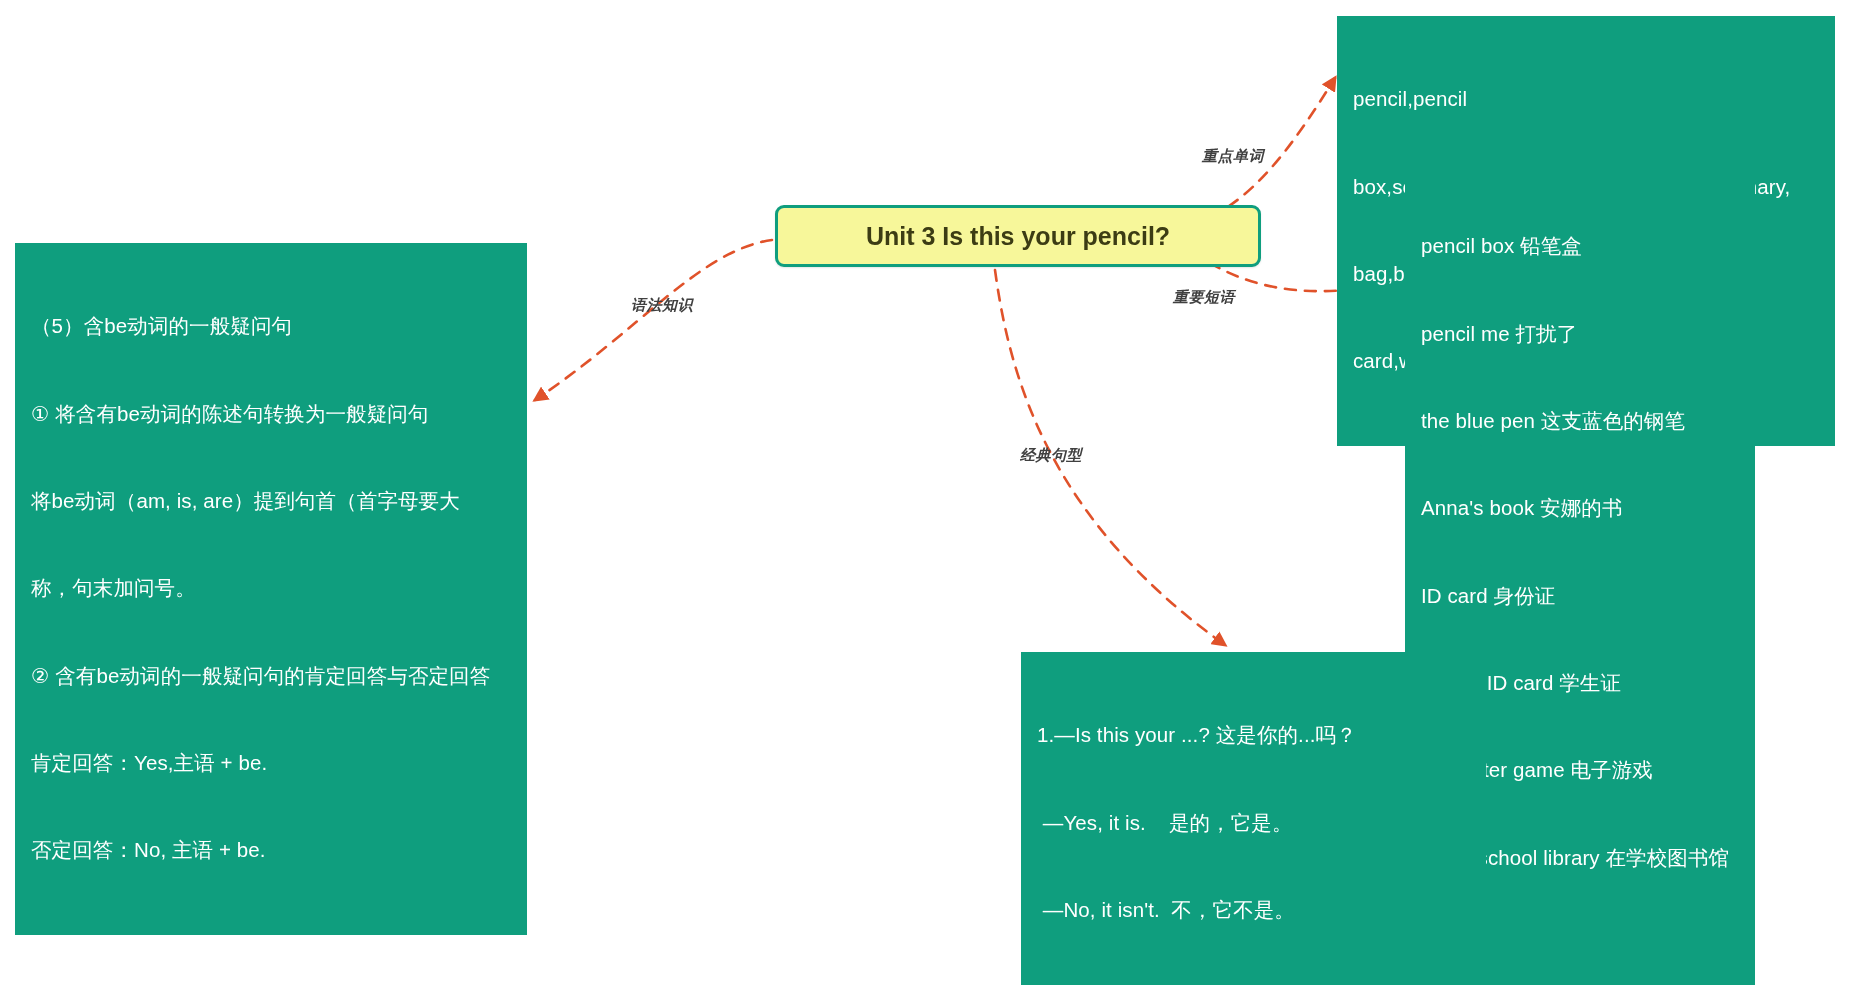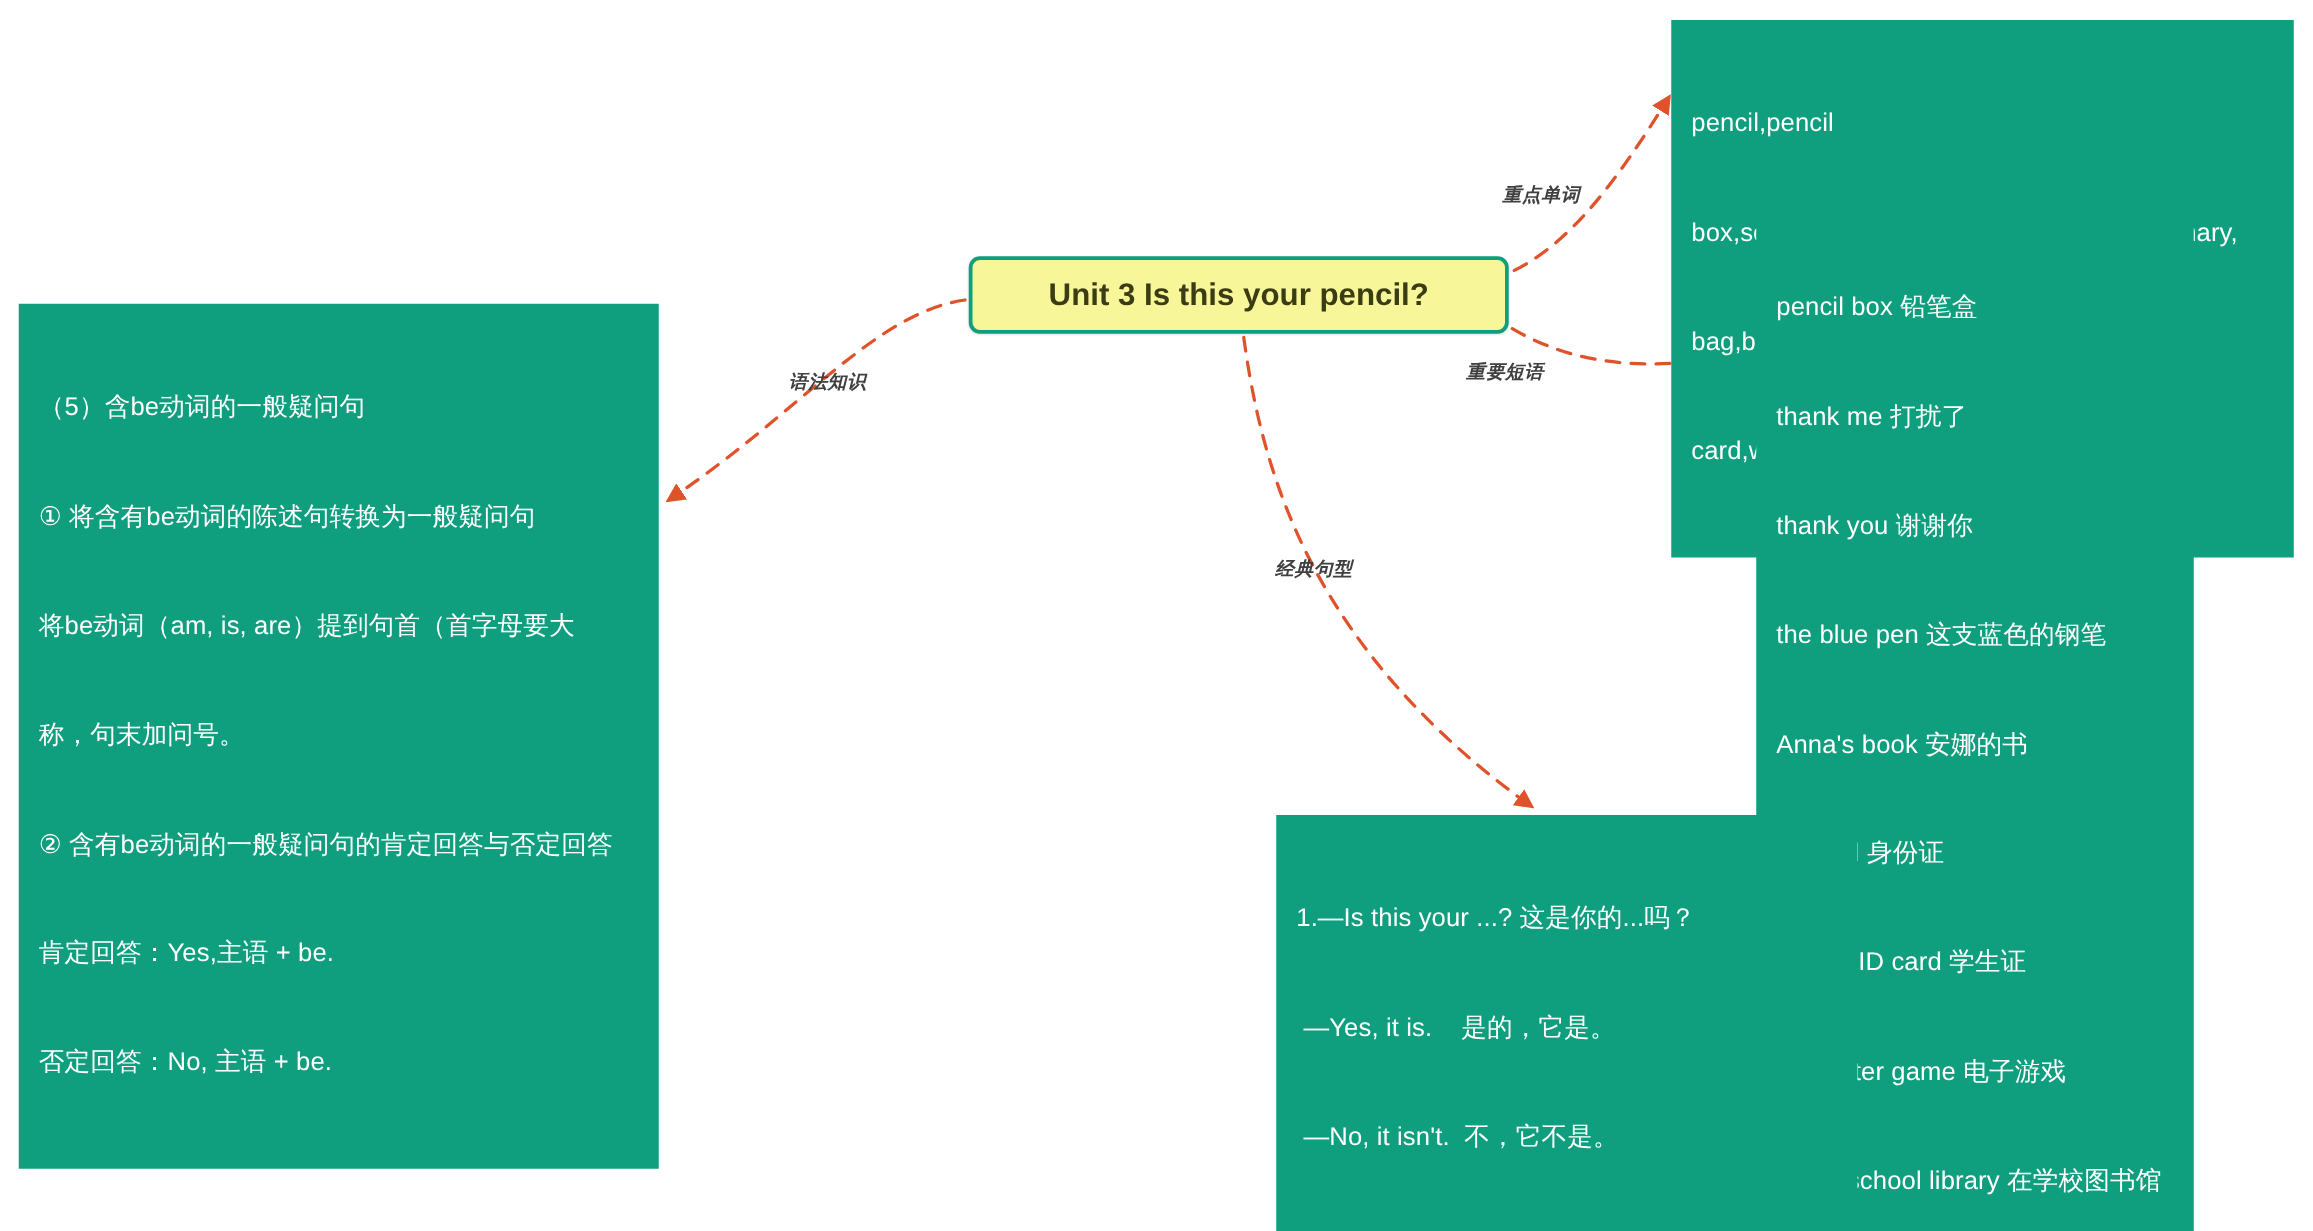--- a/index.html
+++ b/index.html
@@ -61,21 +61,21 @@
     align-items: center;
     justify-content: center;
     box-shadow: 0 1px 2px rgba(0,0,0,.10);
   }
 
   
   #node-words     { left: 1337px; top: 16px;  width: 498px; }
   #node-phrases   { left: 1405px; top: 163px; width: 350px; }
   #node-grammar   { left: 15px;   top: 243px; width: 512px; }
   #node-sentences { left: 1021px; top: 652px; width: 465px; }
-  #root-node      { left: 775px;  top: 205px; width: 432px; height: 62px; }
+  #root-node      { left: 775px;  top: 205px; width: 486px; height: 62px; }
 
   .edge-label {
     position: absolute;
     font-size: 15px;
     font-style: italic;
     font-weight: bold;
     color: #404040;
     white-space: nowrap;
     letter-spacing: .5px;
   }
@@ -111,22 +111,21 @@
 
   <div id="node-words" class="node">
     <span class="line">pencil,pencil</span>
     <span class="line">box,schoolbag,book,eraser,notebook,dictionary,</span>
     <span class="line">bag,baseball,computer game, ID</span>
     <span class="line">card,watch,ring,mine,yours,his,hers</span>
   </div>
 
   <div id="node-phrases" class="node">
     <span class="line">pencil box 铅笔盒</span>
-    <span class="line">thank me 打扰了</span>
-    <span class="line">thank you 谢谢你</span>
+    <span class="line">pencil me 打扰了</span>
     <span class="line">the blue pen 这支蓝色的钢笔</span>
     <span class="line">Anna's book 安娜的书</span>
     <span class="line">ID card 身份证</span>
     <span class="line">school ID card 学生证</span>
     <span class="line">computer game 电子游戏</span>
     <span class="line">in the school library 在学校图书馆</span>
     
     
     
     

